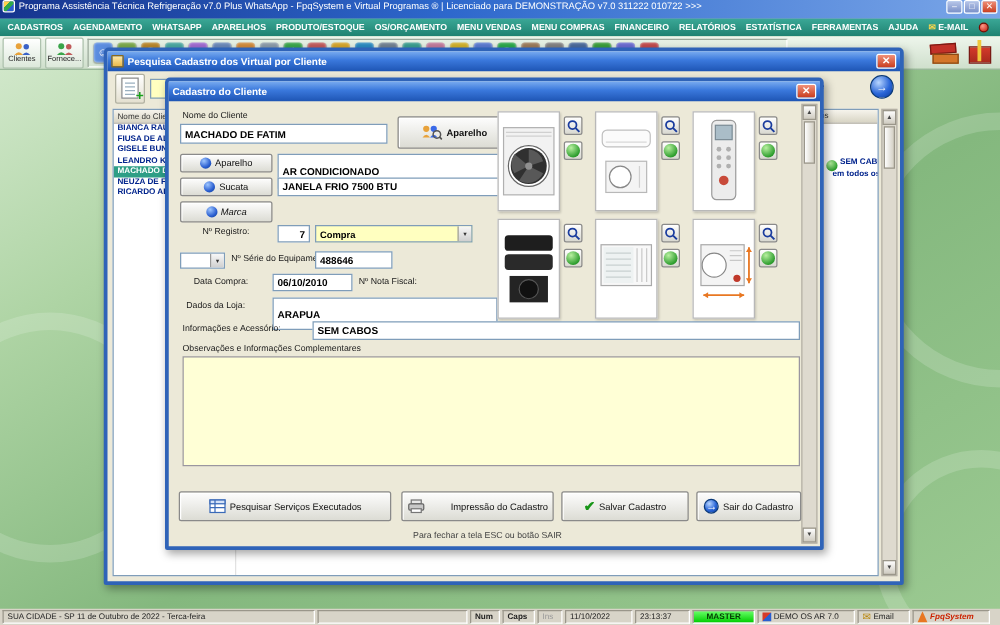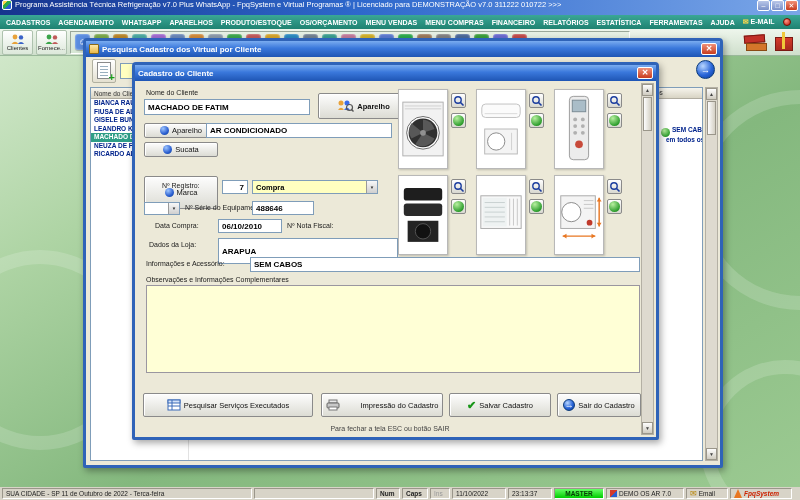--- a/index.html
+++ b/index.html
@@ -299,26 +299,27 @@
             <circle cx="13.5" cy="8.5" r="3" fill="none" stroke="#555" stroke-width="1.2"></circle>
             <line x1="15.5" y1="10.5" x2="17.5" y2="12.5" stroke="#555" stroke-width="1.4"></line>
           </svg>
         <span>Aparelho</span>
       </div>
 
       <div class="btn" style="left:9px; top:42px; width:74px; height:15px;">
           <span class="orb-sm"></span>
           <span>Aparelho</span>
         </div>
-      <div class="field" style="left:71px; top:42px; width:186px; height:15px;">AR CONDICIONADO</div>
+      <div class="field" style="left:87px; top:42px; width:186px; height:28px;">AR CONDICIONADO</div>
       <div class="btn" style="left:9px; top:61px; width:74px; height:15px;">
           <span class="orb-sm"></span>
           <span>Sucata</span>
         </div>
-      <div class="btn" style="left:9px; top:95px; width:74px; height:33px;">
+      <div class="field" style="left:87px; top:61px; width:186px; height:15px;">JANELA FRIO 7500 BTU</div>
+      <div class="btn" style="left:9px; top:80px; width:74px; height:17px;font-style:italic;">
           <span class="orb-sm"></span>
           <span>Marca</span>
         </div>
 
       <span class="lbl" style="left:27px; top:101px;">Nº Registro:</span>
       <div class="field" style="left:87px; top:99px; width:26px; height:14px; justify-content:flex-end;">7</div>
       <div class="combo yellow" style="left:117px; top:99px; width:126px; height:14px;">
         <span class="val">Compra</span>
         <span class="combo-btn"></span>
       </div>

